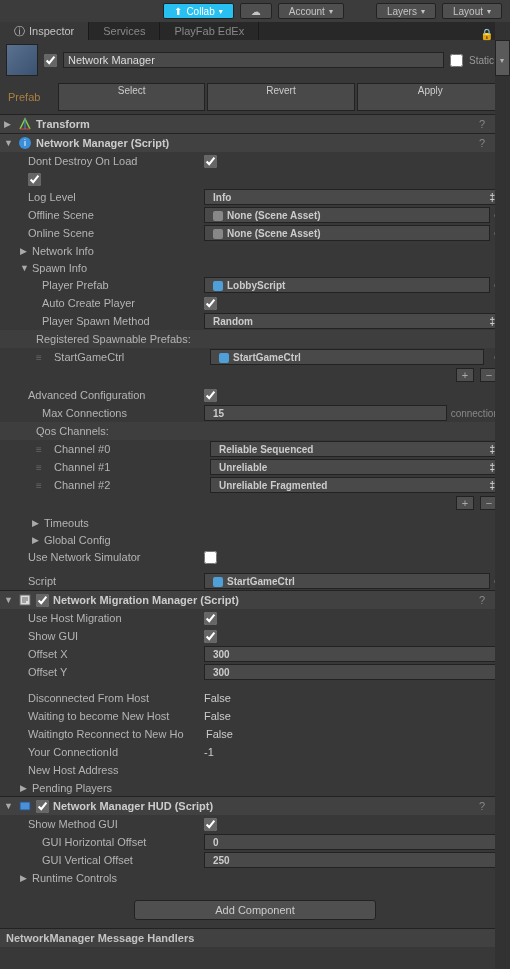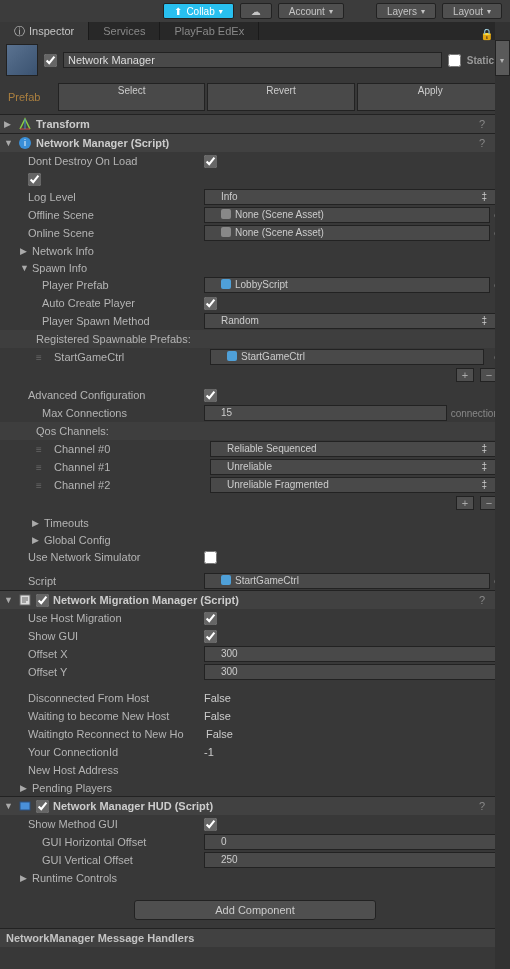--- a/index.html
+++ b/index.html
@@ -10,40 +10,40 @@
 .arrow-down { font-size: 8px; }
 .tabbar { display: flex; background: #282828; height: 18px; }
 .tab { padding: 2px 14px; color: #888; font-size: 11px; border-right: 1px solid #1a1a1a; display: flex; align-items: center; gap: 4px; }
 .tab.active { background: #383838; color: #c4c4c4; }
 .lock-icon { position: absolute; right: 16px; top: 28px; color: #666; font-size: 11px; }
 .inspector { padding: 0; }
 .header-row { display: flex; align-items: center; padding: 4px 6px; gap: 6px; position: relative; }
 .cube-icon { width: 32px; height: 32px; background: linear-gradient(135deg, #5a7290, #3a5270); border: 1px solid #222; }
 .obj-name { flex: 1; background: #494949; border: 1px solid #222; color: #ddd; padding: 1px 4px; height: 16px; font-size: 11px; }
 .chk { width: 13px; height: 13px; accent-color: #666; }
-.static-label { color: #999; font-size: 10px; font-weight: bold; }
+.static-label { color: #999; font-size: 10px; }
 .static-drop { font-size: 8px; }
 .tag-row { display: flex; align-items: center; padding: 2px 6px 2px 48px; gap: 6px; }
 .tag-row label { width: 30px; color: #aaa; }
 .sel { background: #494949; border: 1px solid #222; color: #ccc; padding: 1px 4px; height: 16px; font-size: 10px; flex: 1; display: flex; justify-content: space-between; align-items: center; }
 .prefab-row { display: flex; align-items: center; padding: 3px 6px; gap: 2px; }
 .prefab-label { color: #aa7f3f; width: 50px; padding-left: 2px; }
 .prefab-btn { flex: 1; background: #494949; border: 1px solid #222; color: #ccc; text-align: center; padding: 1px; height: 28px; font-size: 10px; }
 .component { border-top: 1px solid #222; }
 .comp-header { background: #414141; padding: 2px 4px; display: flex; align-items: center; gap: 4px; height: 18px; }
 .foldout { font-size: 9px; color: #aaa; width: 10px; }
 .comp-icon { width: 14px; height: 14px; }
 .comp-title { font-weight: bold; color: #ccc; flex: 1; }
 .comp-tools { display: flex; gap: 3px; }
 .comp-tools span { width: 14px; height: 14px; color: #888; font-size: 11px; display:flex; align-items:center; justify-content:center; }
 .prop-row { display: flex; align-items: center; padding: 1px 6px 1px 28px; height: 18px; }
 .prop-row.indent1 { padding-left: 42px; }
 .prop-label { width: 176px; color: #b4b4b4; }
 .prop-row.indent1 .prop-label { width: 162px; }
-.prop-field { flex: 1; background: #494949; border: 1px solid #222; color: #ccc; padding: 1px 16px; height: 16px; font-size: 10px; display: flex; align-items: flex-start; }
+.prop-field { flex: 1; background: #494949; border: 1px solid #222; color: #ccc; padding: 1px 8px; height: 16px; font-size: 10px; display: flex; align-items: flex-end; font-weight: bold; }
 .prop-field.dropdown { justify-content: space-between; }
 .prop-field.obj { gap: 4px; }
 .obj-dot { width: 10px; height: 10px; border-radius: 2px; }
 .obj-dot.system { background: #888; }
 .obj-dot.prefab { background: #4fa0d8; }
 .obj-dot.script { background: #4fa0d8; }
 .odot { width: 12px; text-align: center; color: #888; margin-left: 2px; }
 .prop-value { color: #ccc; flex: 1; }
 .unit { color: #888; font-size: 10px; margin-left: 4px; }
 .section-header { background: #3c3c3c; padding: 2px 6px 2px 28px; color: #b4b4b4; height: 18px; display: flex; align-items: center; }

